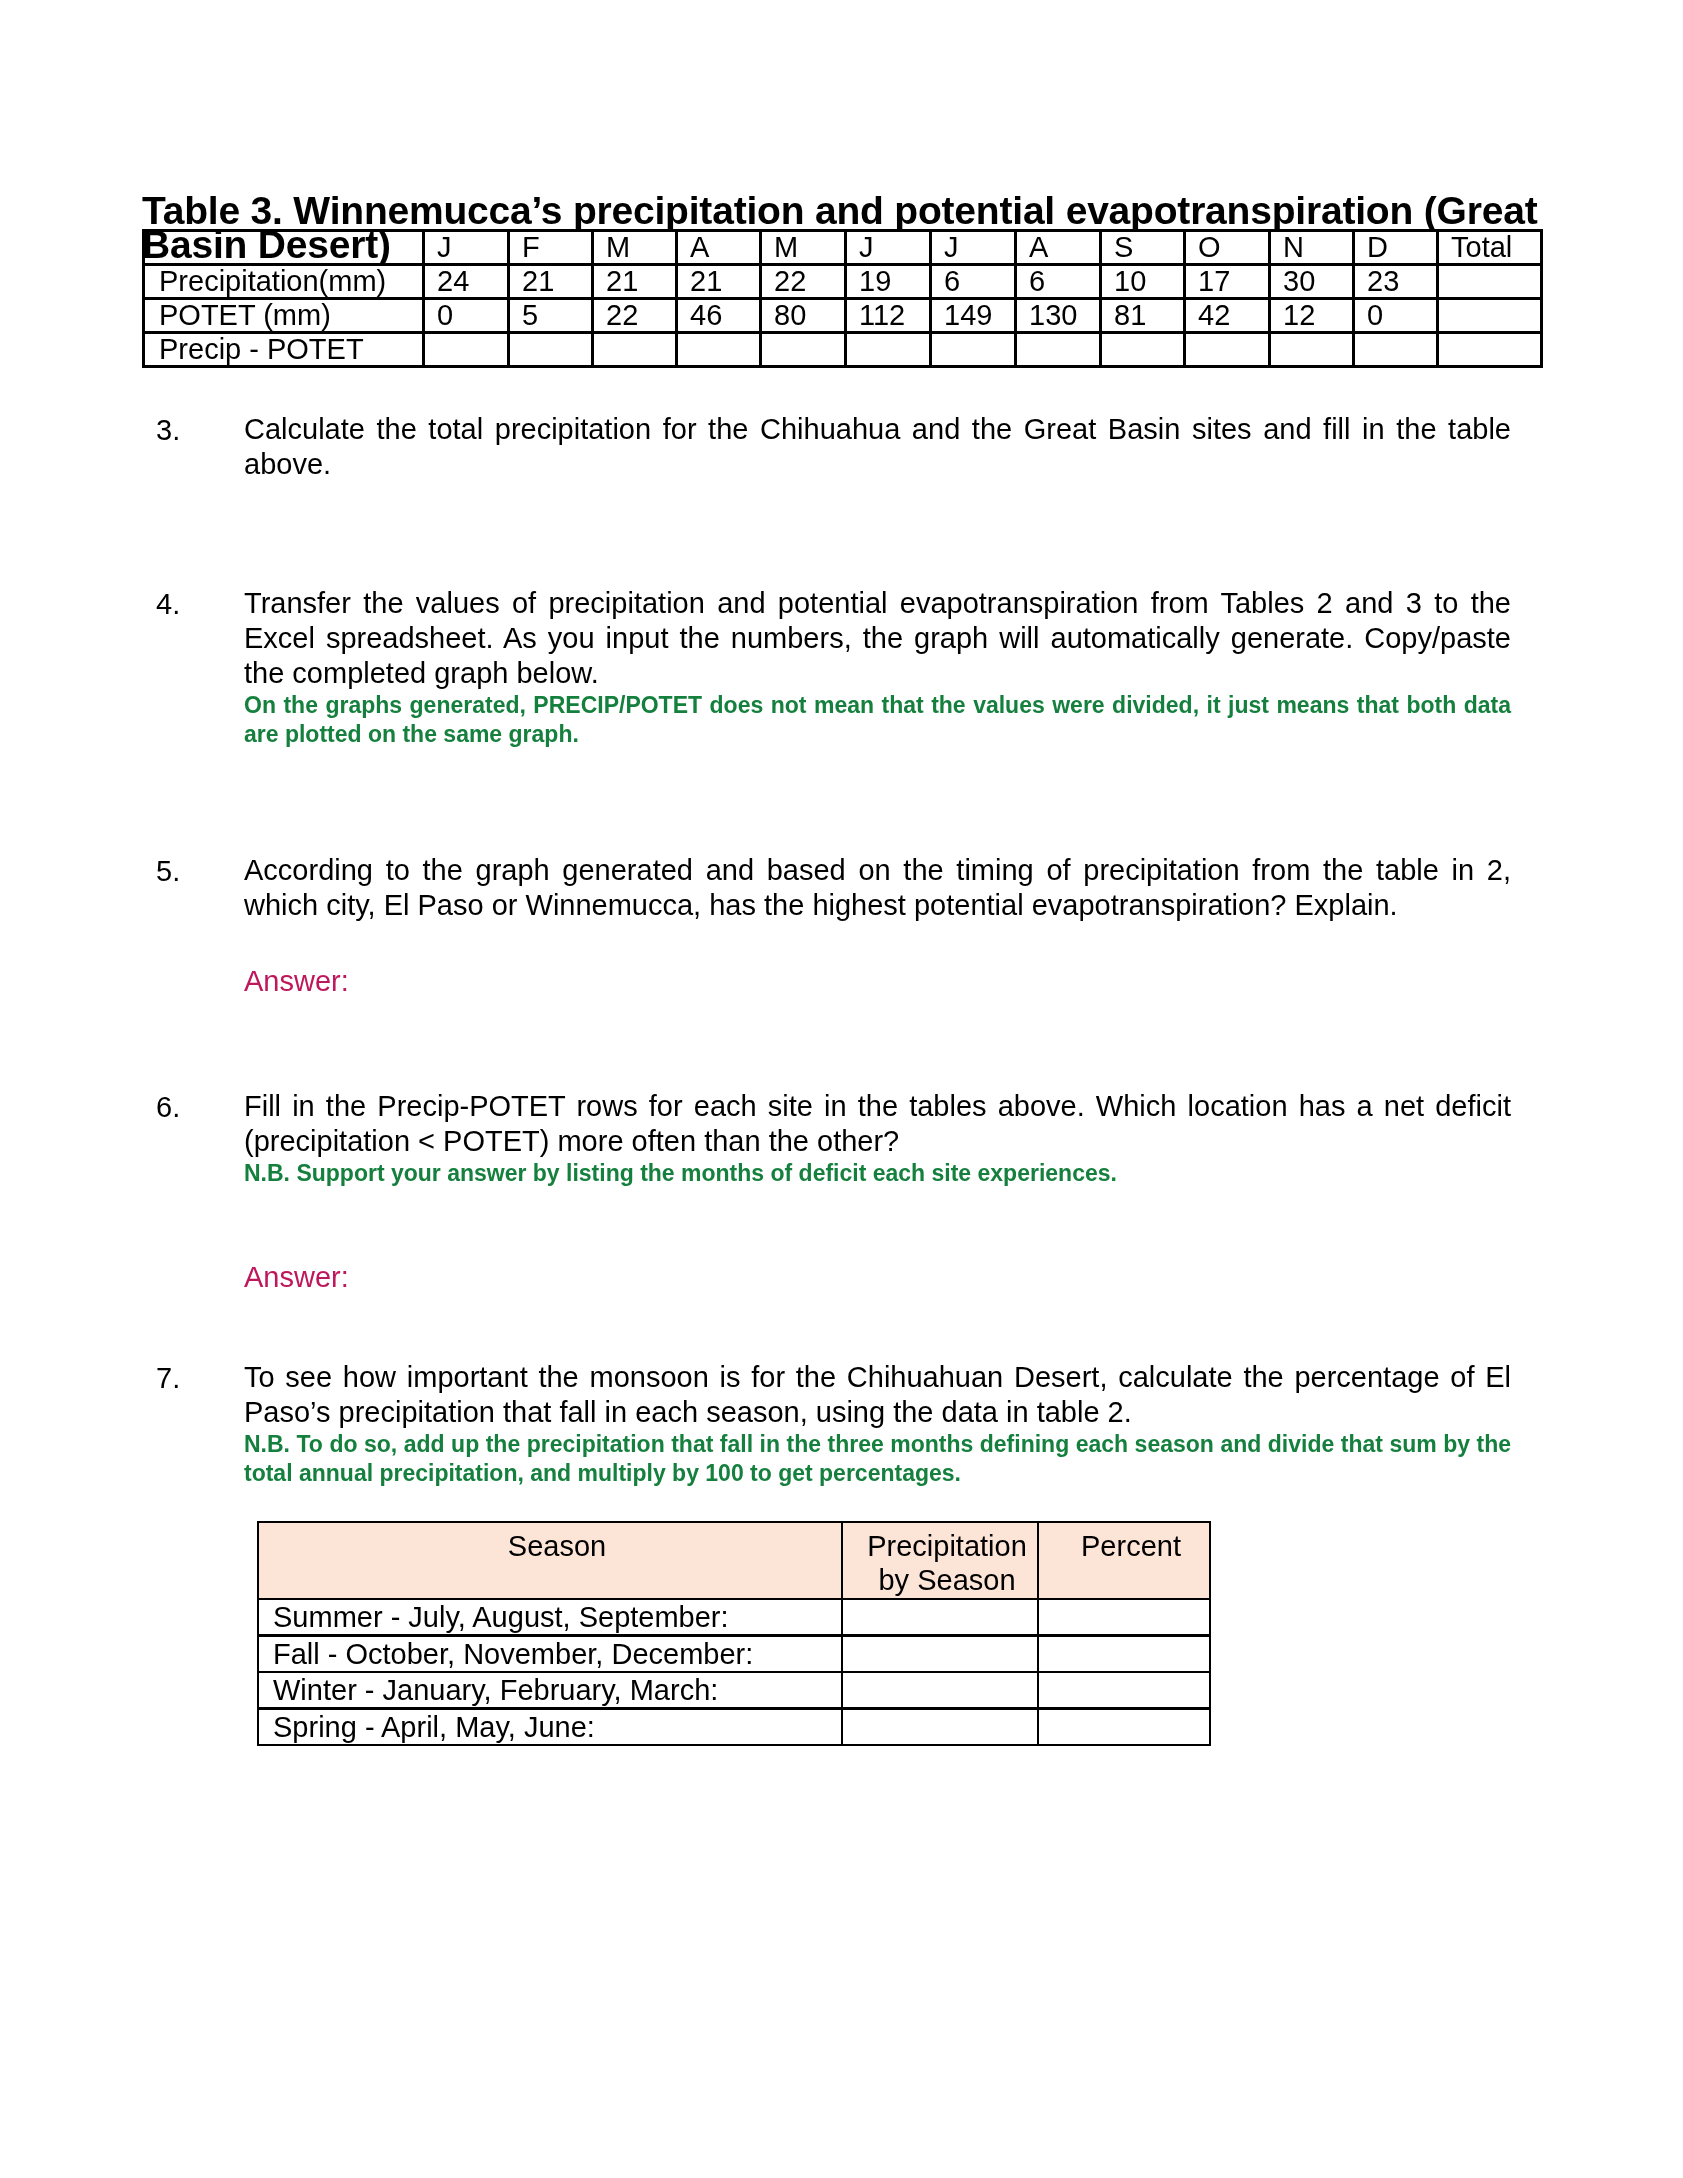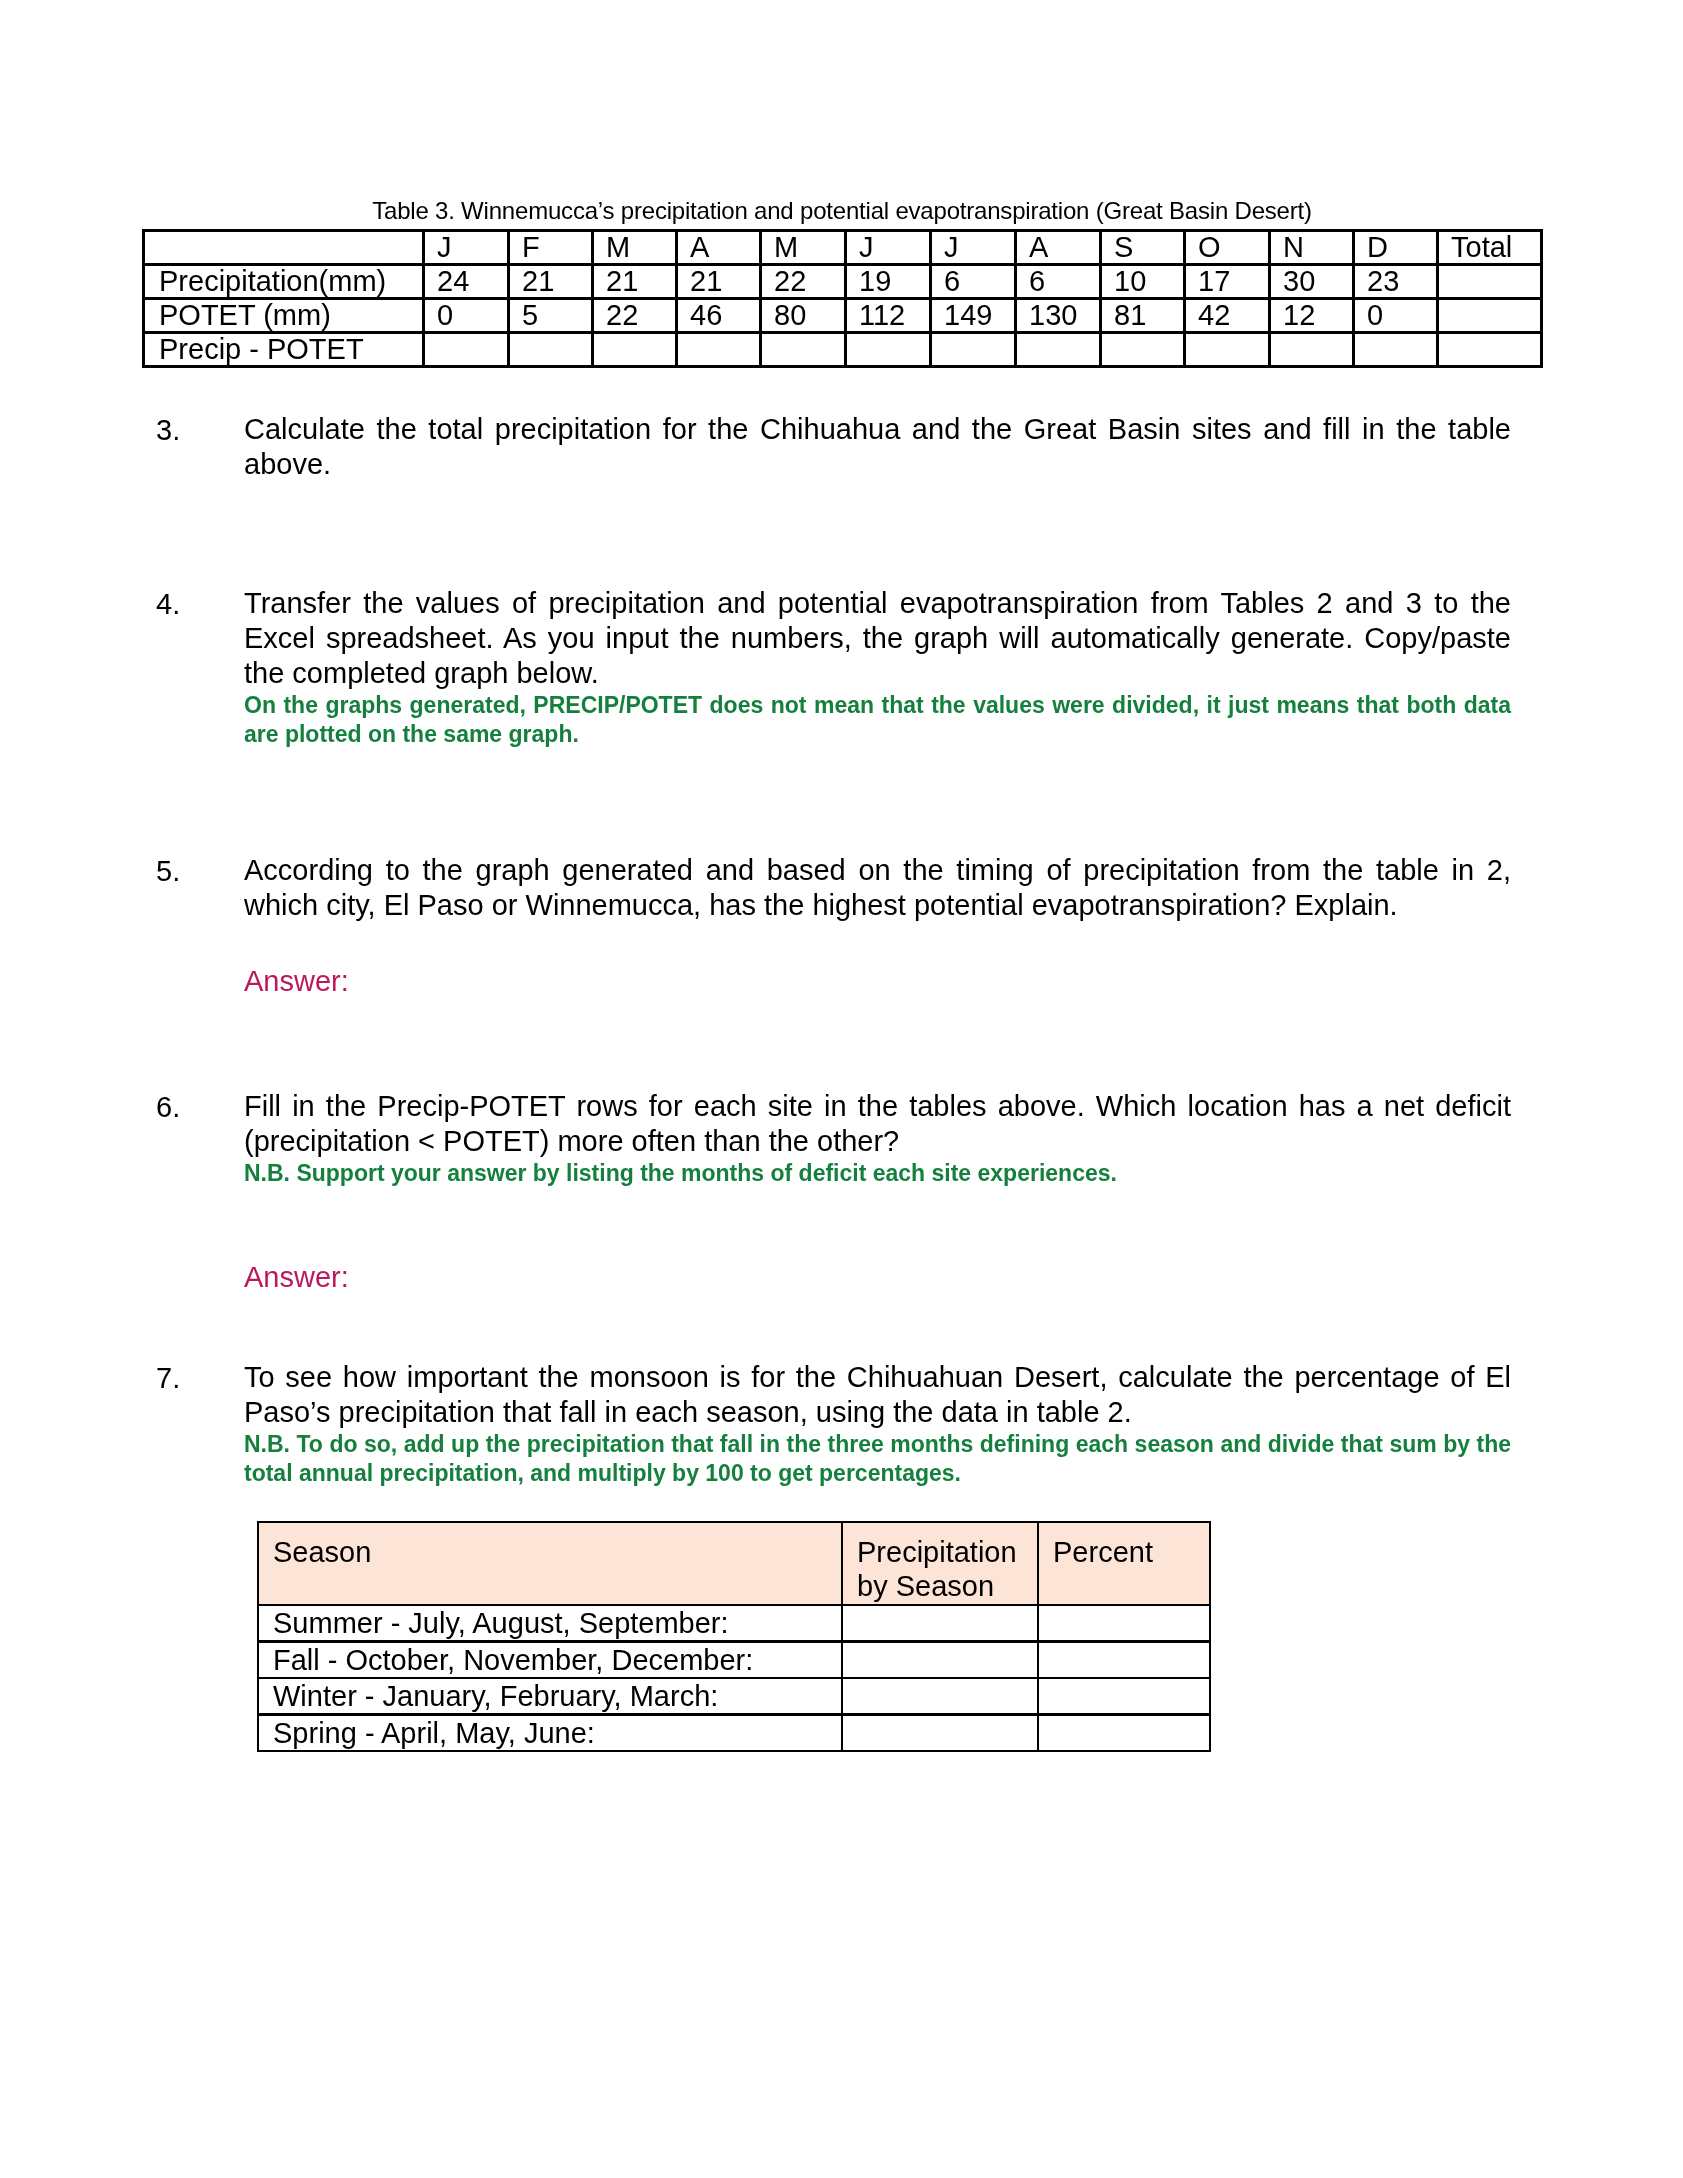--- a/index.html
+++ b/index.html
@@ -2,22 +2,22 @@
 <html><head>
 <meta charset="utf-8">
 <style>
   html, body { margin: 0; padding: 0; background: #ffffff; }
   body {
     width: 1683px; height: 2178px; position: relative; overflow: hidden;
     font-family: "Liberation Sans", "DejaVu Sans", sans-serif; color: #000;
   }
   .abs { position: absolute; }
   .table-title {
-    left: 142px; width: 1400px; top: 194px; text-align: center;
-    font-weight: normal; font-size: 24px; line-height: 34px; letter-spacing: -0.2px;
+    left: 142px; width: 1400px; top: 194px; 
+    font-weight: bold; font-size: 39px; line-height: 34px; letter-spacing: -0.2px;
   }
   table.t3 {
     position: absolute; left: 142px; top: 229px;
     border-collapse: collapse; table-layout: fixed; width: 1400px;
   }
   table.t3 td {
     border: 3px solid #000; height: 31px; padding: 0 0 0 12px;
     font-size: 29px; line-height: 31px; white-space: nowrap; overflow: hidden;
     vertical-align: middle;
   }
@@ -29,21 +29,21 @@
   .q .note { font-size: 23px; line-height: 29px; font-weight: bold; text-align: justify; color: #15803d; }
   .answer { color: #be185d; font-size: 29px; line-height: 36px; }
   table.season {
     position: absolute; left: 257px; top: 1521px; border-collapse: collapse;
     table-layout: fixed; width: 952px;
   }
   table.season td {
     border: 2px solid #000; font-size: 29px; line-height: 34px;
     padding: 0 0 0 14px; vertical-align: top; height: 34px; white-space: nowrap;
   }
-  table.season tr.head td { background: #fce4d6; height: 69px; padding-top: 12px; }
+  table.season tr.head td { background: #fce4d6; height: 69px; padding-top: 6px; text-align: center; }
   table.season tr.r td { border-top-width: 3px; }
 </style>
 </head>
 <body>
 
 <div class="abs table-title">Table 3. Winnemucca’s precipitation and potential evapotranspiration (Great Basin Desert)</div>
 
 <table class="t3">
   <colgroup>
     <col style="width:280px">

